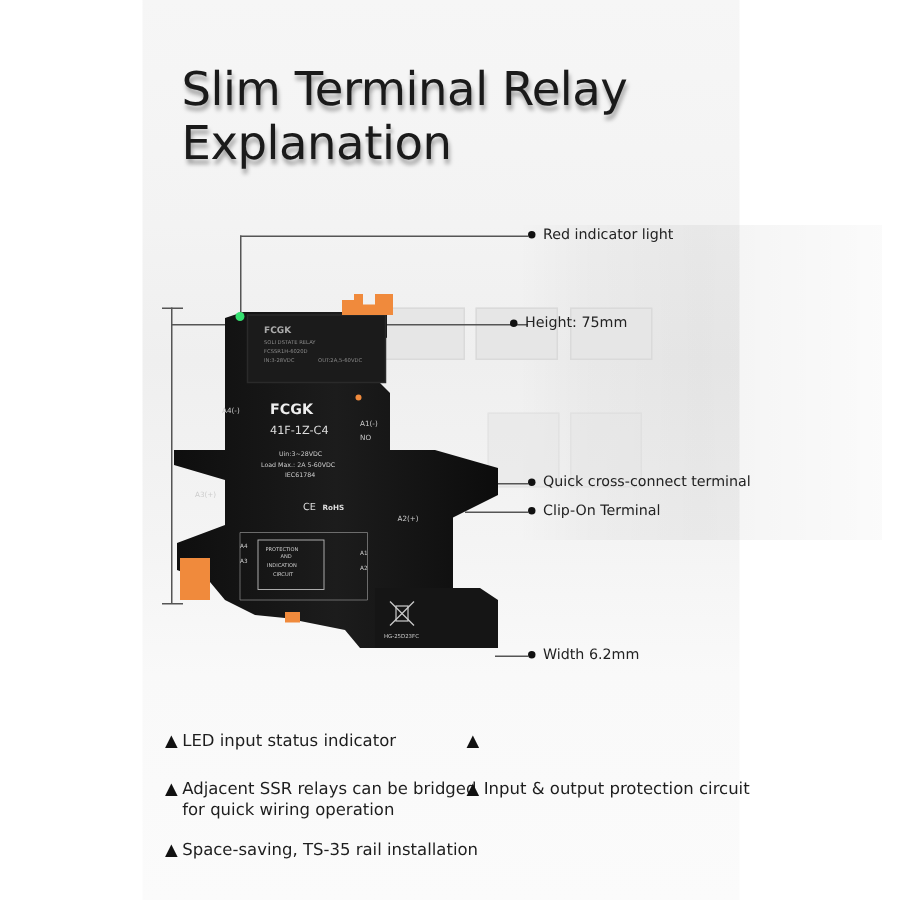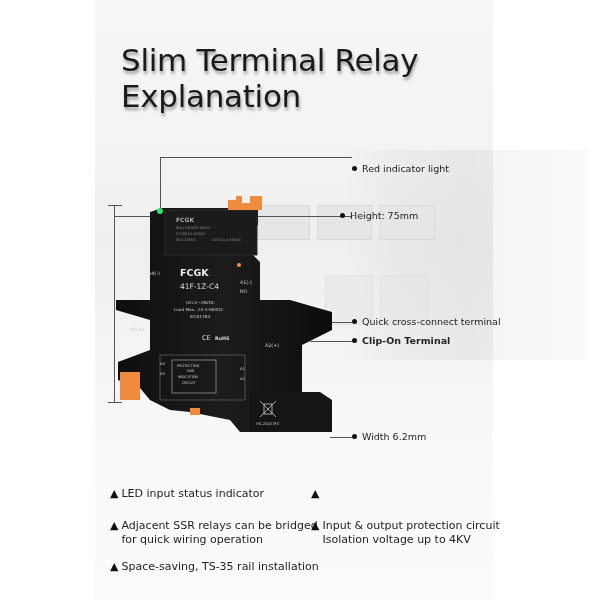--- a/index.html
+++ b/index.html
@@ -63,33 +63,33 @@
 
 <div class="vline" style="left:114px;top:205px;height:197px;"></div>
 <div class="hline" style="left:108px;top:205px;width:14px;"></div>
 <div class="hline" style="left:108px;top:402px;width:14px;"></div>
 <div class="hline" style="left:114px;top:216px;width:238px;"></div>
 
 <div class="hline" style="left:290px;top:322px;width:62px;"></div>
 <div class="hline" style="left:310px;top:341px;width:42px;"></div>
 <div class="hline" style="left:330px;top:437px;width:22px;"></div>
 
-<div class="callout" style="left:352px;top:163px;align-items:center;">
+<div class="callout" style="left:352px;top:151px;align-items:center;">
   <span class="dot"></span>
   <span>Red indicator light</span>
 </div>
 <div class="callout" style="left:340px;top:210px;">
   <span class="dot"></span>
   <span>Height:  75mm</span>
 </div>
 <div class="callout" style="left:352px;top:316px;">
   <span class="dot"></span>
   <span>Quick cross-connect terminal</span>
 </div>
-<div class="callout" style="left:352px;top:335px;font-weight:bold;">
+<div class="callout" style="left:352px;top:335px;">
   <span class="dot"></span>
   <span>Clip-On Terminal</span>
 </div>
 <div class="callout" style="left:352px;top:431px;text-align:right;">
   <span class="dot"></span>
   <span>Width 6.2mm</span>
 </div>
 
 <div class="relay">
   <svg width="600" height="600" viewBox="0 0 600 600">
@@ -169,21 +169,20 @@
   <span class="tri">▲</span>
   <div>
     <div>Adjacent SSR relays can be bridged</div>
     <div>for quick wiring operation</div>
   </div>
 </div>
 <div class="feature" style="left:311px;top:519px;">
   <span class="tri">▲</span>
   <div>
     <div>Input &amp; output protection circuit</div>
-    <div>Isolation voltage up to 4KV</div>
   </div>
 </div>
 <div class="feature" style="left:110px;top:560px;">
   <span class="tri">▲</span>
   <div>
       <div>Space-saving, TS-35 rail installation</div>
     </div>
 </div>
 
 </body></html>

